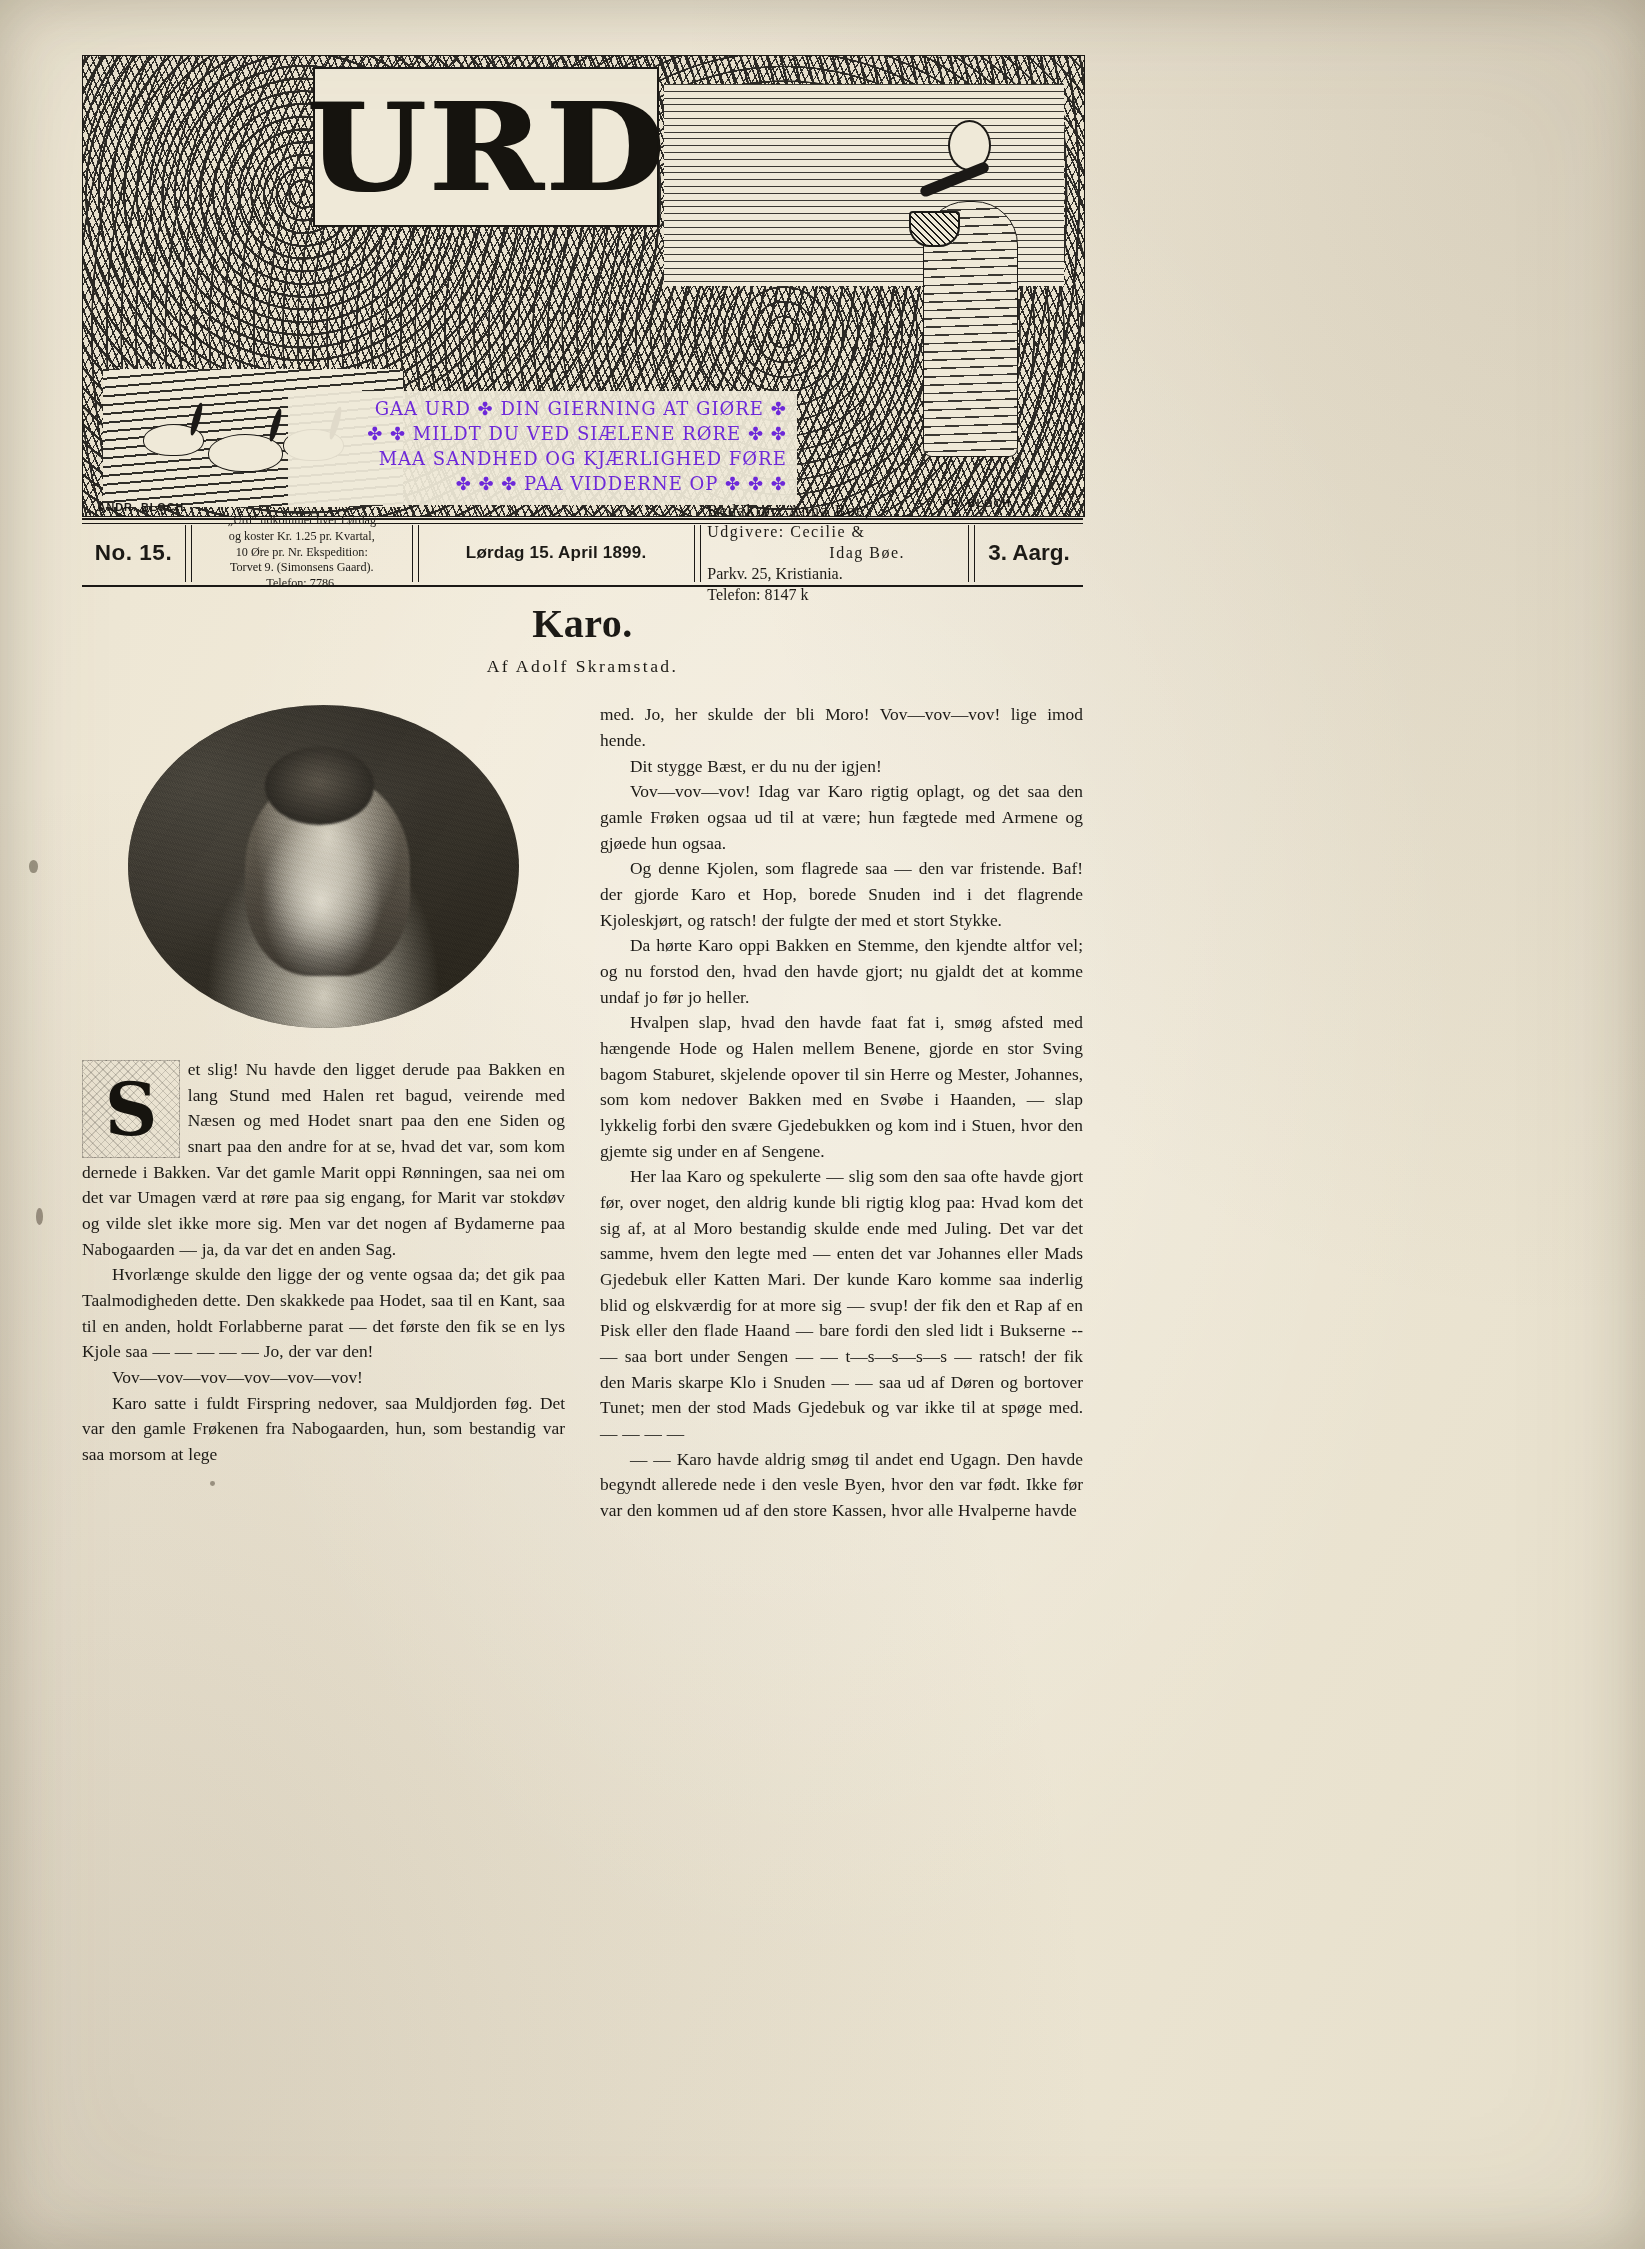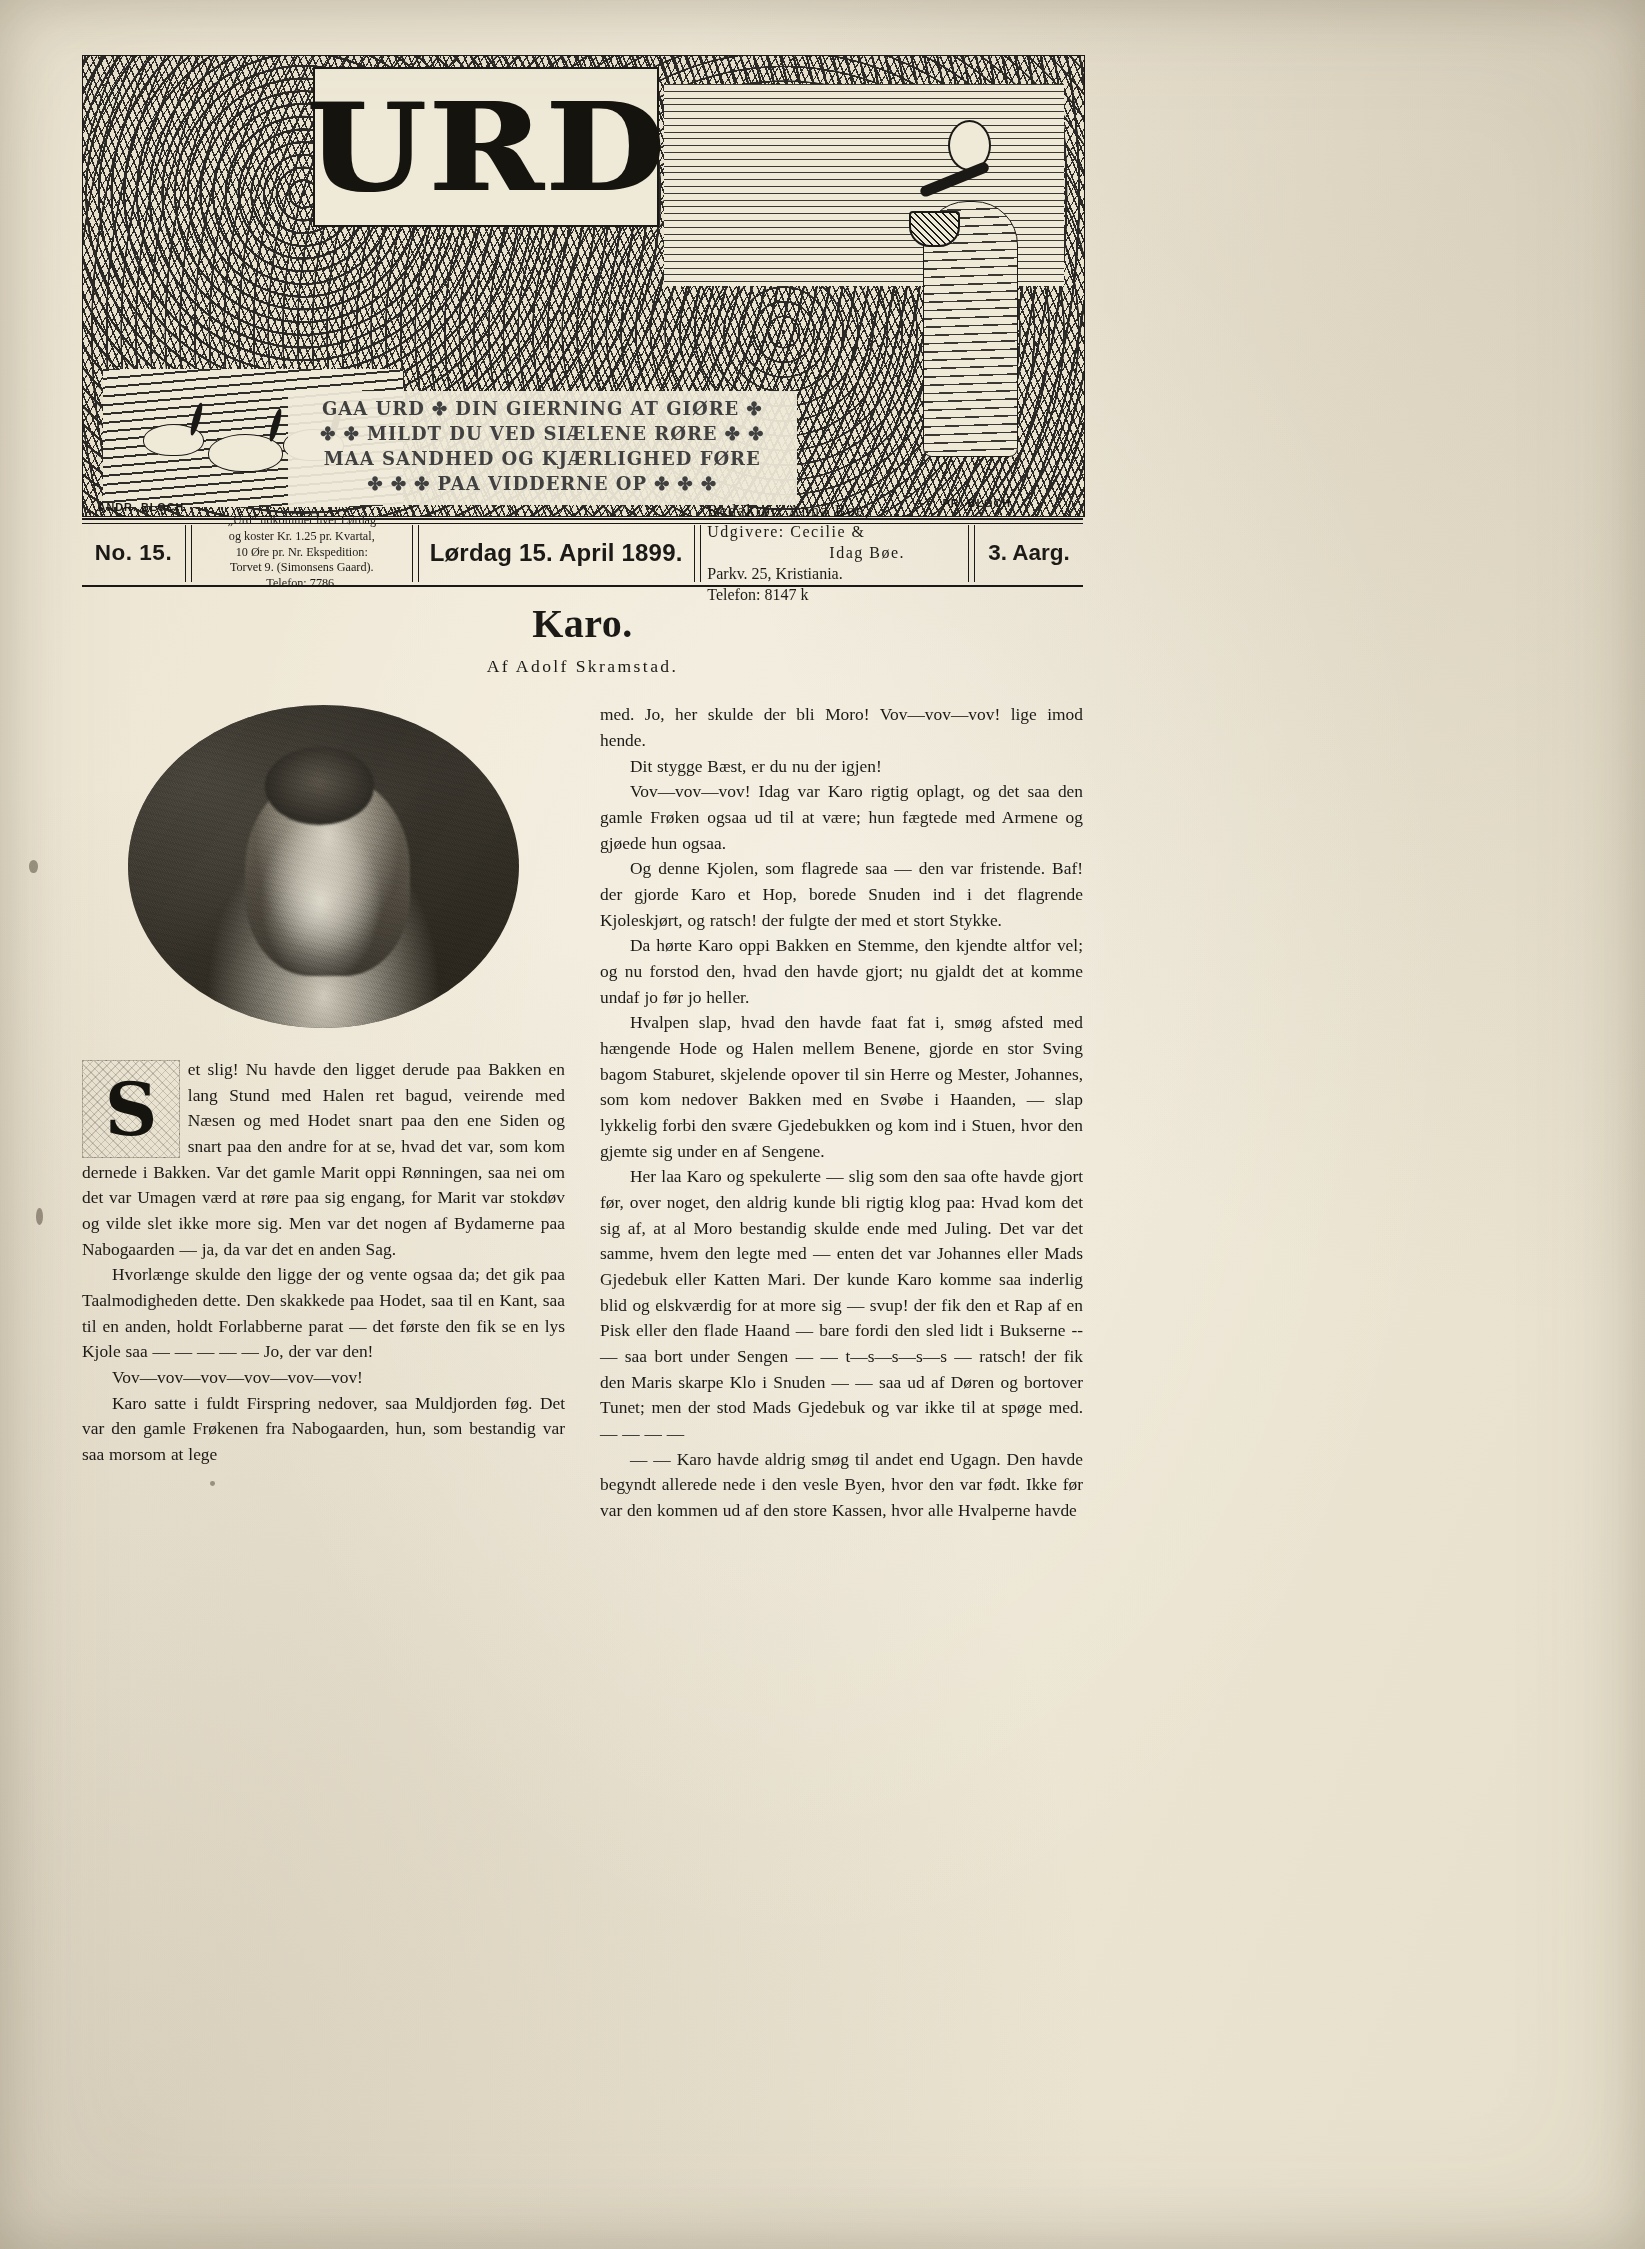--- a/index.html
+++ b/index.html
@@ -112,26 +112,27 @@
     position: absolute;
     left: 205px; bottom: 10.8px;
     width: 489px;
     padding: 4.9px 8.8px 7.8px;
     background: rgba(239,233,216,0.93);
     border: 1px solid rgba(27,25,22,0.0);
     text-align: center;
   }
   .motto-line {
     font-family: "DejaVu Serif", serif;
-    font-weight: bold;
+    font-weight: normal;
     font-size: 18px;
     letter-spacing: 1px;
-    color: #404040;
+    color: #6d28d9;
     line-height: 1.38;
     white-space: nowrap;
+    text-align: right;
   }
 
   
   .woman {
     position: absolute;
     right: 59px; top: 59px;
     width: 112px; height: 342px;
   }
   .woman .robe {
     position: absolute; bottom: 0; left: 9.8px;
@@ -215,21 +216,21 @@
     text-align: center;
     font-family: "Liberation Serif", serif;
     font-size: 12.2px;
     line-height: 1.28;
     padding: 0 4.9px;
   }
   .ib-date {
     flex: 1;
     font-family: "Liberation Sans", sans-serif;
     font-weight: bold;
-    font-size: 24px;
+    font-size: 17px;
     letter-spacing: 0.2px;
   }
   .ib-red {
     width: 254px;
     flex-direction: column;
     text-align: left;
     font-family: "Liberation Serif", serif;
     font-size: 16px;
     line-height: 1.32;
     padding: 0 6.8px;

